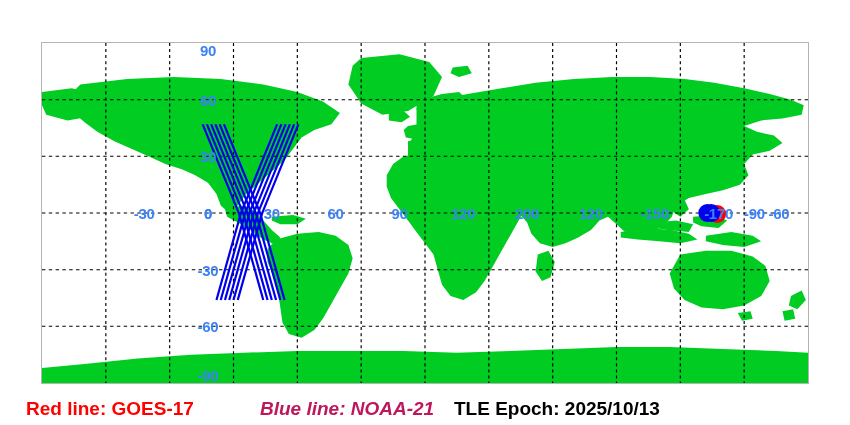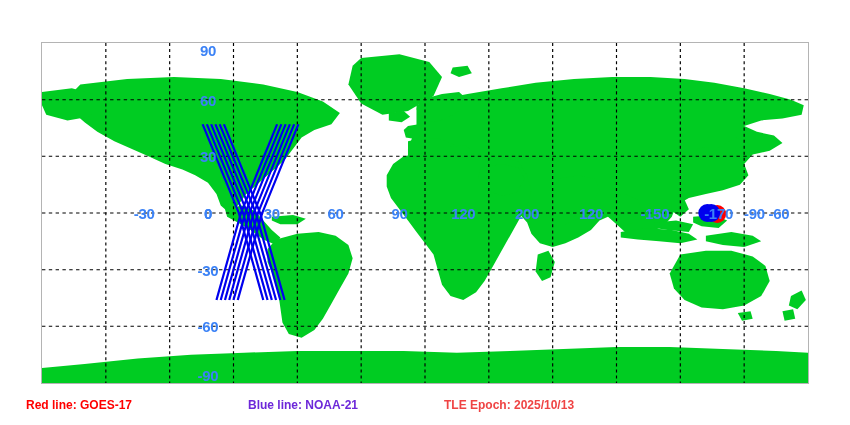--- a/index.html
+++ b/index.html
@@ -69,29 +69,29 @@
   #caption {
     position: absolute;
     left: 0;
     top: 396px;
     width: 850px;
     height: 24px;
   }
   .caption-item {
     position: absolute;
     font-family: "Liberation Sans", sans-serif;
-    font-size: 12px;
+    font-size: 19px;
     font-weight: bold;
     white-space: nowrap;
     line-height: 1;
     top: 3px;
   }
   #caption-red  { left: 26px;  color: #ff0000; }
-  #caption-blue { left: 248px; color: #6d28d9; }
-  #caption-tle  { left: 444px; color: #ef4444; text-align: center; }
+  #caption-blue { left: 260px; color: #be185d; font-style: italic; }
+  #caption-tle  { left: 454px; color: #000000; text-align: center; }
 </style>
 </head>
 <body>
 
 <div id="page">
 
   <div id="map-plot">
 
     <svg id="map-canvas" viewBox="0 0 360 180" preserveAspectRatio="none">
       <rect x="0" y="0" width="360" height="180" fill="#ffffff"></rect>

